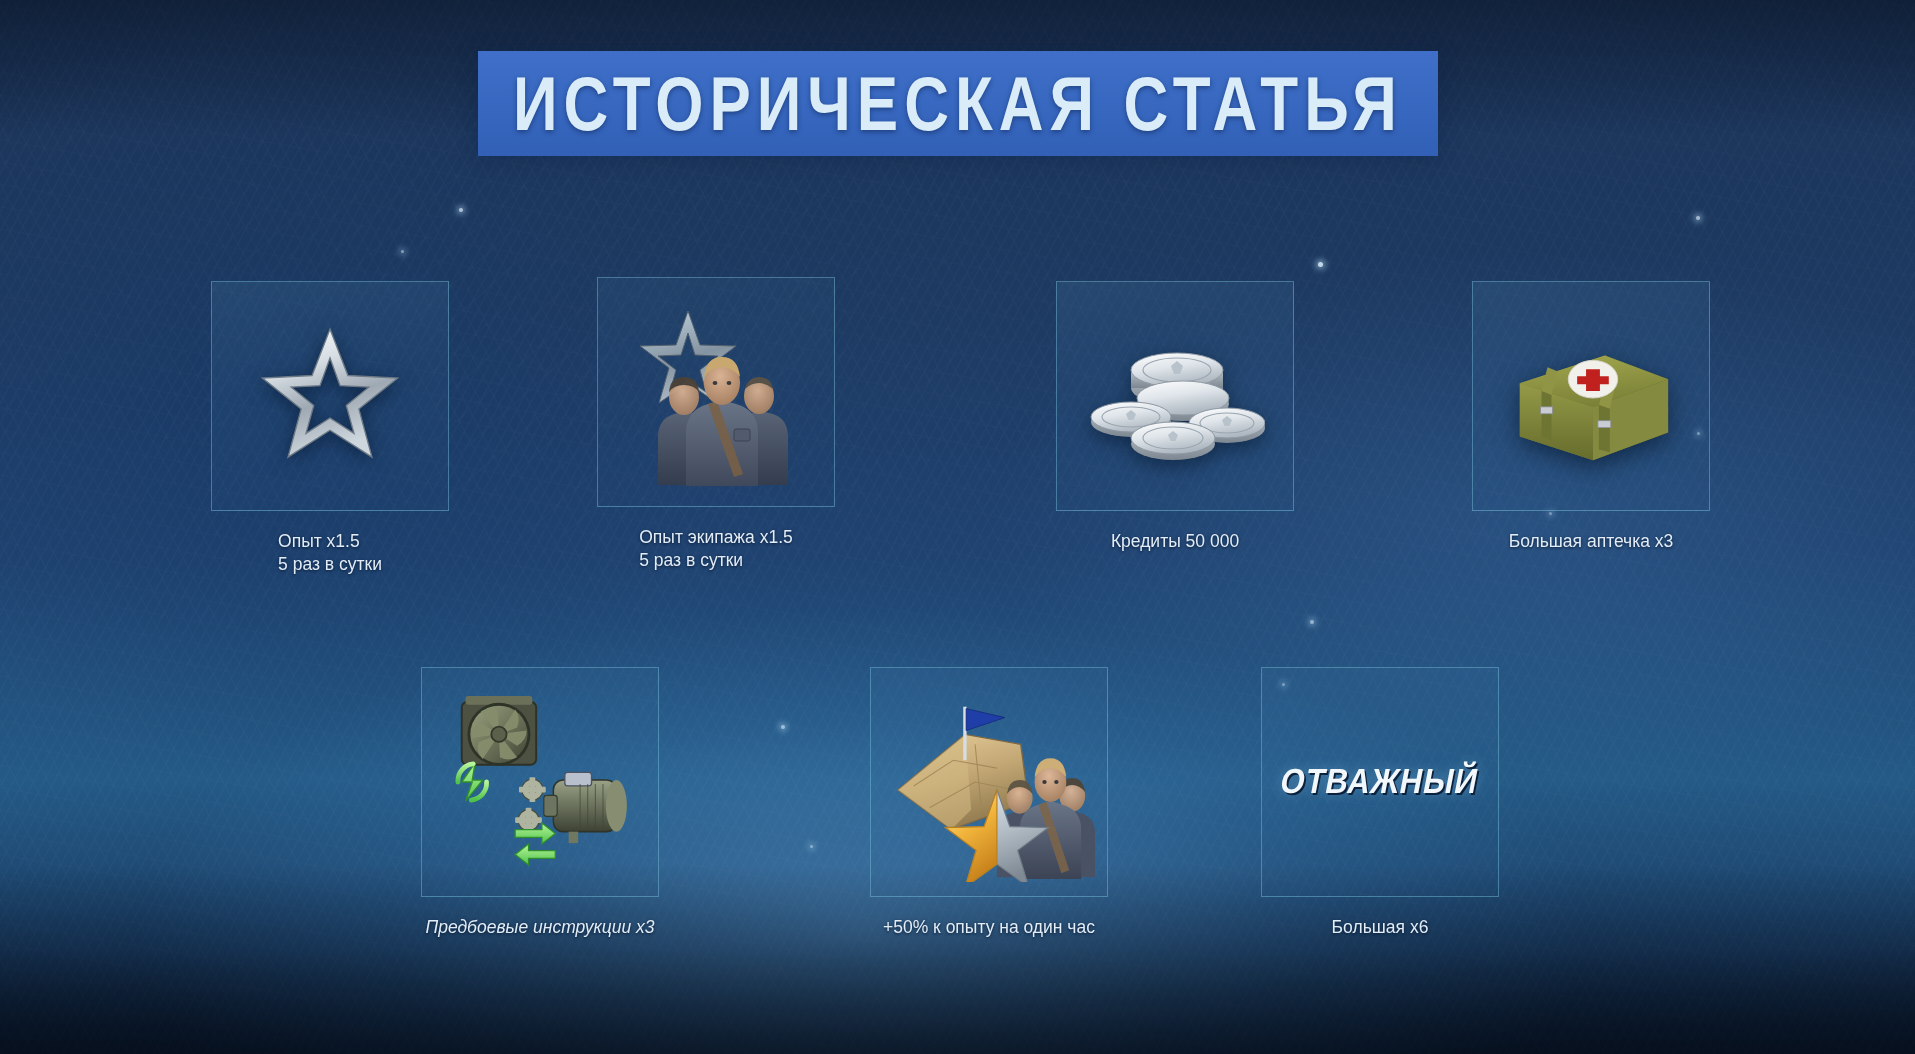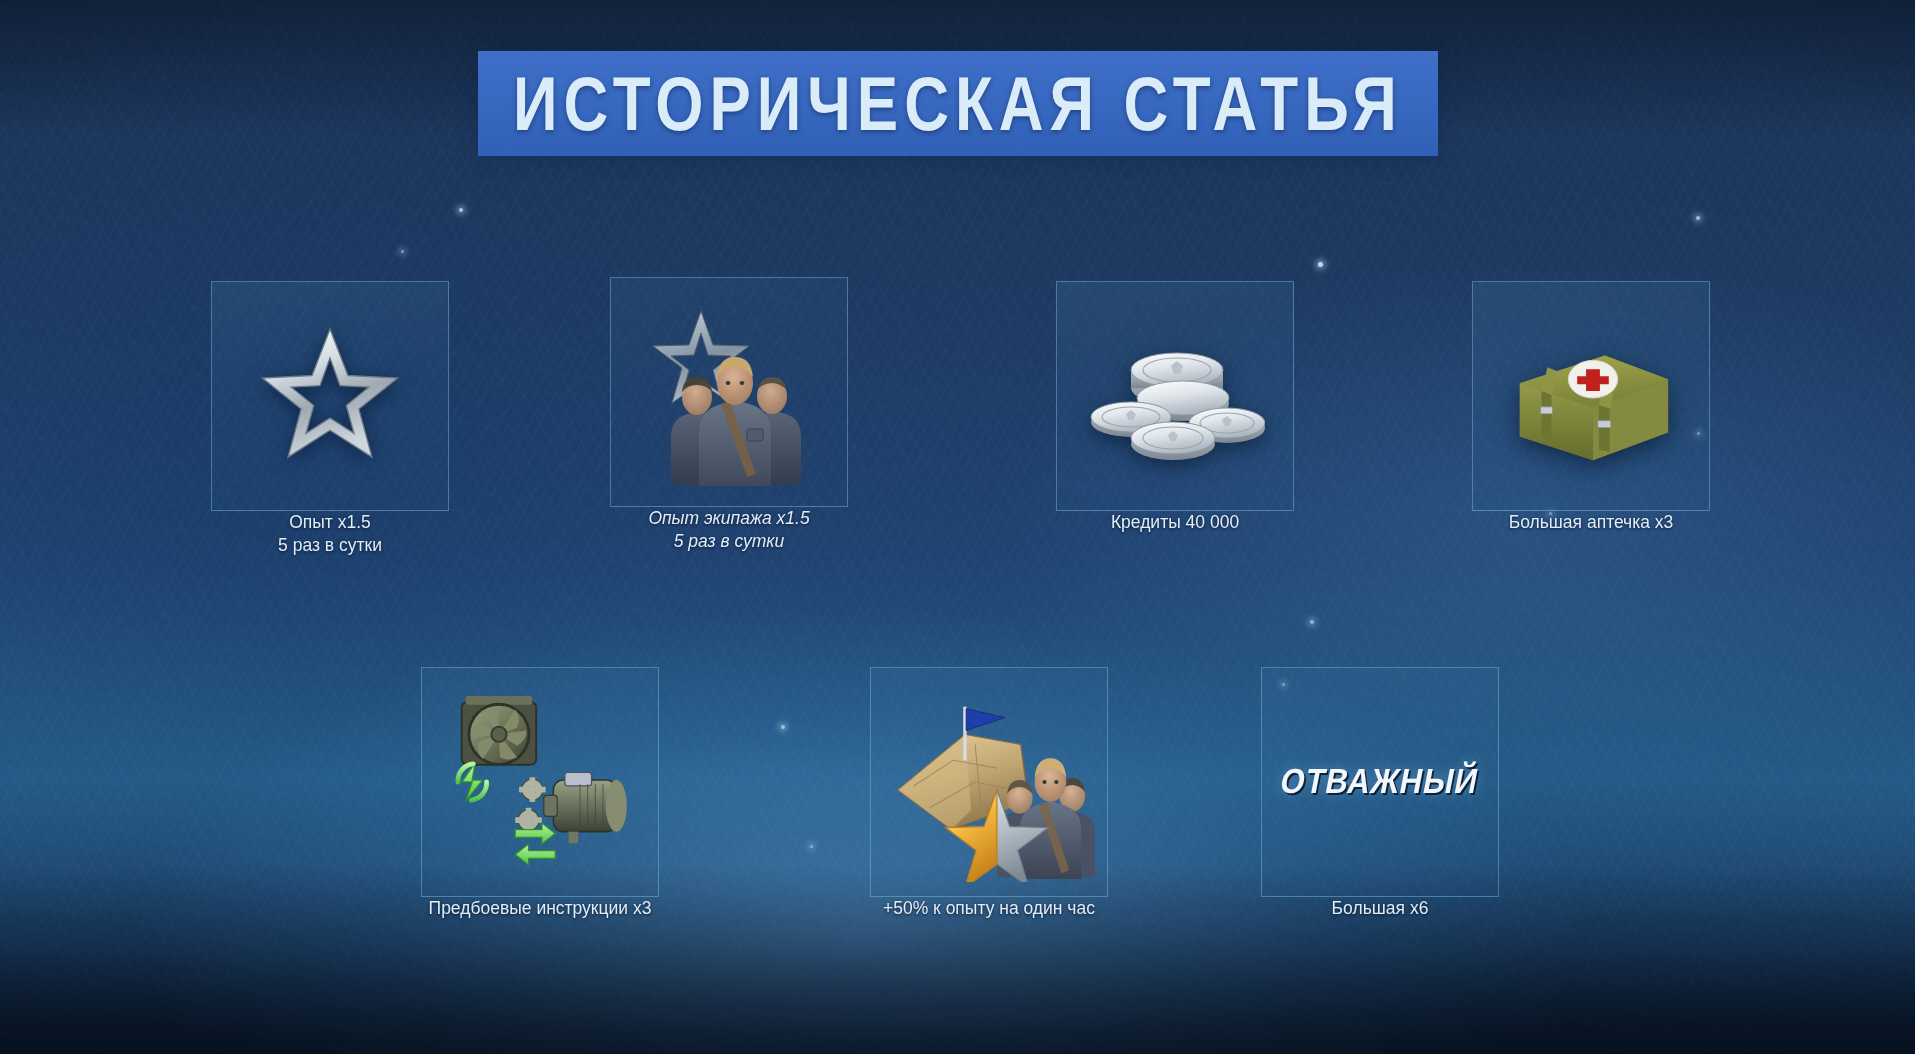--- a/index.html
+++ b/index.html
@@ -119,21 +119,22 @@
     background: radial-gradient(ellipse 50% 50% at 50% 100%, rgba(120,238,255,0.92) 0%, rgba(60,190,235,0.50) 35%, rgba(30,140,200,0.16) 62%, rgba(0,0,0,0) 80%);
     filter: blur(6px);
     pointer-events: none;
   }
   .tile-art {
     position: absolute; inset: 0;
     display: flex; align-items: center; justify-content: center;
     z-index: 2;
   }
   .caption {
-    text-align: center;
+    margin-top: 19px;
+    text-align: left;
     color: #e2edf7;
     font-size: 17.5px;
     line-height: 23px;
     font-family: "Liberation Sans", sans-serif;
     text-shadow: 0 1px 3px rgba(5,20,45,0.85);
     white-space: pre-line;
   }
 
   
   .tile.dim { background: linear-gradient(168deg, rgba(70,130,175,0.12) 0%, rgba(45,100,150,0.06) 60%, rgba(30,80,125,0.03) 100%); }
@@ -206,21 +207,21 @@
           </defs>
           <path d="M50 6 L61.8 36.5 L94.5 38.2 L69 58.6 L77.6 90.2 L50 72.5 L22.4 90.2 L31 58.6 L5.5 38.2 L38.2 36.5 Z
                    M50 25 L43.4 43.2 L24.5 44.2 L39.3 56.2 L34.2 74.6 L50 64.5 L65.8 74.6 L60.7 56.2 L75.5 44.2 L56.6 43.2 Z" fill="url(#silv)" fill-rule="evenodd" stroke="#6d7a86" stroke-width="0.9"></path>
         </svg>
       </div>
     </div>
     <div class="caption">Опыт x1.5
 5 раз в сутки</div>
   </div>
 
-  <div class="reward" style="left:610px; top:277px;font-style:italic;">
+  <div class="reward" style="left:597px; top:277px;">
     <div class="tile dim">
       <div class="tile-art">
         <svg class="crew" viewBox="0 0 200 190">
           <defs>
             <linearGradient id="cstar" x1="0" y1="0" x2="0.3" y2="1">
               <stop offset="0%" stop-color="#cfe0ea"></stop>
                 <stop offset="60%" stop-color="#8d9ba6"></stop>
                 <stop offset="100%" stop-color="#b6c3cc"></stop>
             </linearGradient>
             <linearGradient id="uni" x1="0" y1="0" x2="0" y2="1">
@@ -312,21 +313,21 @@
 
           <g>
             <ellipse cx="88" cy="118" rx="42" ry="16" fill="url(#cedge)"></ellipse>
             <ellipse cx="88" cy="112" rx="42" ry="16" fill="url(#cface)" stroke="#8e99a3" stroke-width="1"></ellipse>
             <ellipse cx="88" cy="112" rx="30" ry="11" fill="none" stroke="#9aa5af" stroke-width="1.1"></ellipse>
             <path d="M83 109 l5 -4 l5 4 l-2.5 6 l-5 0 z" fill="#b8c2cb"></path>
           </g>
         </svg>
       </div>
     </div>
-    <div class="caption">Кредиты 40 000</div>
+    <div class="caption">Кредиты 50 000</div>
   </div>
 
   <div class="reward" style="left:1472px; top:281px;">
     <div class="tile">
       <div class="tile-art">
         <svg class="medkit" viewBox="0 0 180 150">
           <defs>
             <linearGradient id="bagT" x1="0" y1="0" x2="0.3" y2="1">
               <stop offset="0%" stop-color="#a3a84e"></stop>
                 <stop offset="100%" stop-color="#7c8238"></stop>
@@ -355,21 +356,21 @@
           <rect x="97" y="100" width="13" height="7" fill="#c9cdd3" stroke="#8a8f96" stroke-width="0.8"></rect>
 
           <ellipse cx="92" cy="58" rx="25" ry="19" fill="#f2f0ea" stroke="#d7d3c6" stroke-width="1"></ellipse>
           <path d="M85 48 h14 v7 h9 v8 h-9 v7 h-14 v-7 h-9 v-8 h9 z" fill="#c0211f"></path>
         </svg>
       </div>
     </div>
     <div class="caption">Большая аптечка x3</div>
   </div>
 
-  <div class="reward" style="left:421px; top:667px;">
+  <div class="reward" style="left:421px; top:667px;font-style:italic;">
     <div class="tile dim">
       <div class="tile-art">
         <svg class="instr" viewBox="0 0 220 220">
           <defs>
             <linearGradient id="fanm" x1="0" y1="0" x2="1" y2="1">
               <stop offset="0%" stop-color="#9aa07f"></stop>
                 <stop offset="50%" stop-color="#6e745a"></stop>
                 <stop offset="100%" stop-color="#3f4435"></stop>
             </linearGradient>
             <linearGradient id="motorb" x1="0" y1="0" x2="0" y2="1">

